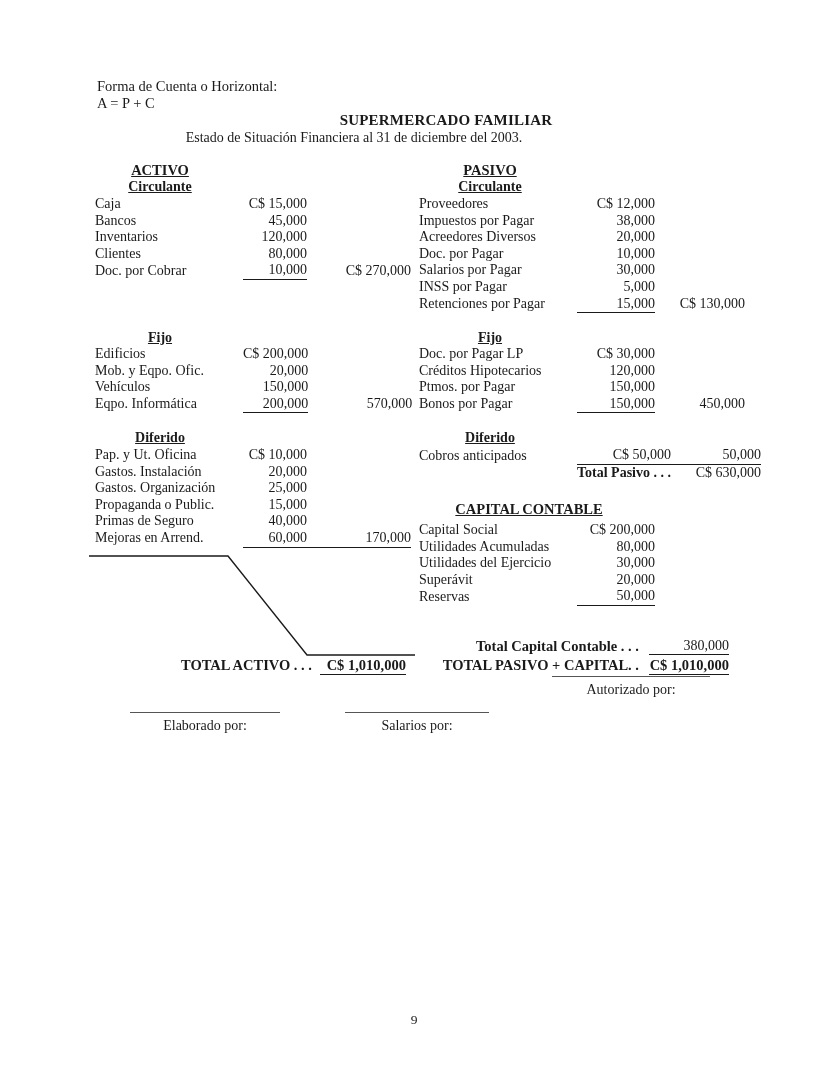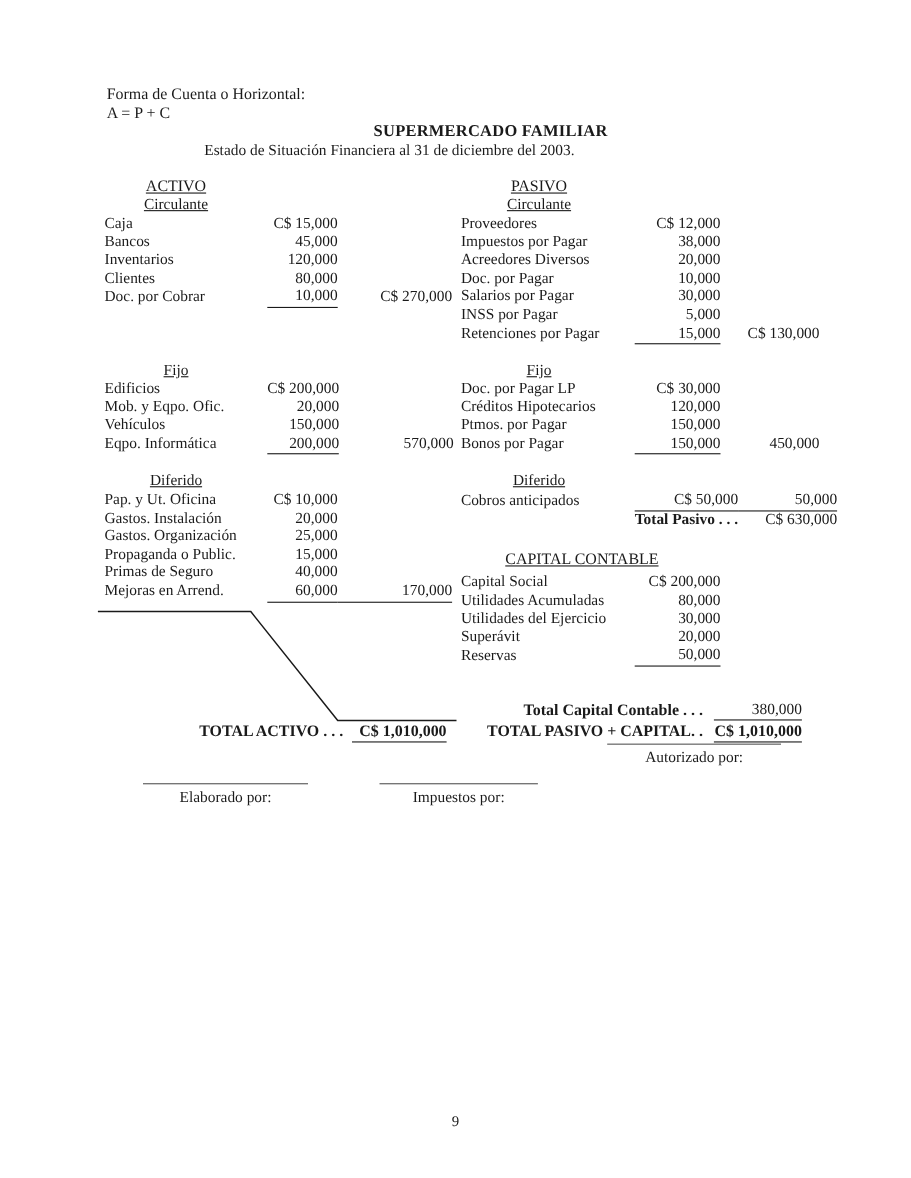--- a/index.html
+++ b/index.html
@@ -43,21 +43,21 @@
   .subtitle {
     left: 0;
     top: 130px;
     width: 708px;
     text-align: center;
     font-size: 14px;
   }
 
   
   .sec-head {
-    font-weight: normal;
+    font-weight: bold;
     font-size: 14.5px;
     text-decoration: underline;
     text-align: center;
   }
   .sec-head.sub { font-size: 14px; }
 
   
   .tbl {
     position: absolute;
     border-collapse: collapse;
@@ -356,21 +356,21 @@
   <svg class="abs bracket" viewBox="0 0 828 1071">
     <polyline points="89,556 228,556 307,655 415,655" fill="none" stroke="#1a1a1a" stroke-width="1.4"></polyline>
   </svg>
 
   <div class="abs sig" style="left:130px; top:712px; width:150px;">
     <div class="sig-rule"></div>
     <span>Elaborado por:</span>
   </div>
   <div class="abs sig" style="left:345px; top:712px; width:144px;">
     <div class="sig-rule"></div>
-    <span>Impuestos por:</span>
+    <span>Salarios por:</span>
   </div>
   <div class="abs sig" style="left:552px; top:676px; width:158px;">
     <div class="sig-rule"></div>
     <span>Autorizado por:</span>
   </div>
 
   <div class="abs pageno">9</div>
 
 </div>
 

